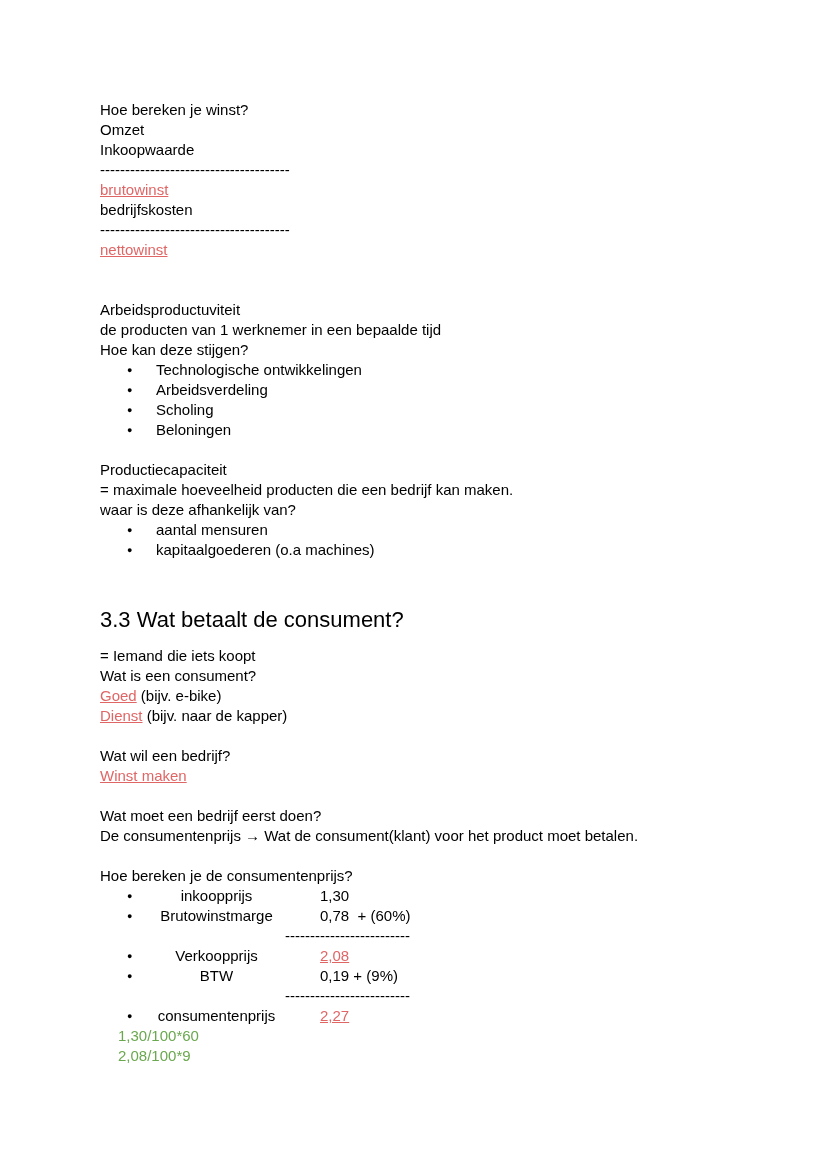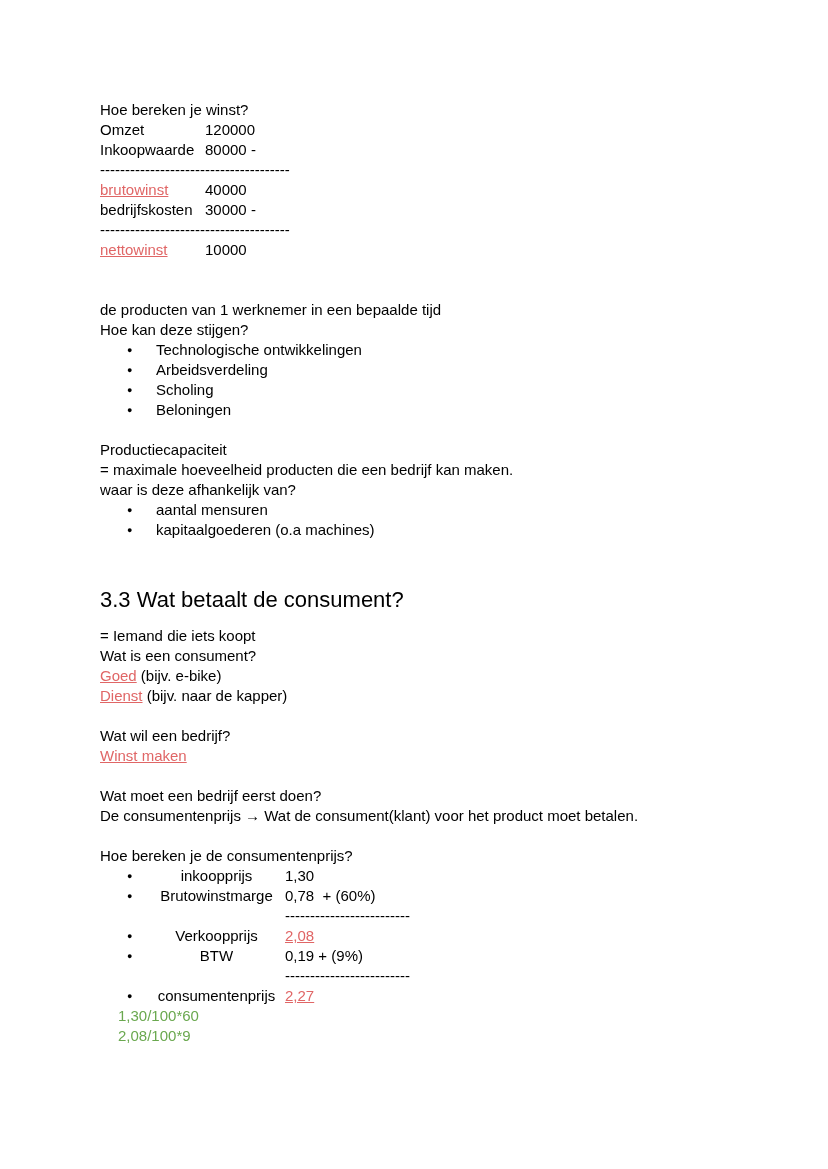--- a/index.html
+++ b/index.html
@@ -23,32 +23,32 @@
     top: 100px;
     width: 660px;
     color: #000000;
     font-size: 15px;
     line-height: 20px;
   }
   .line { white-space: pre-wrap; min-height: 20px; }
   .spacer { height: 20px; }
   .red { color: #e06666; text-decoration: underline; }
   .green { color: #6aa84f; margin-left: 18px; }
-  .calc-row { display: flex; }
+  .calc-row { display: flex; justify-content: space-between; }
   .calc-row .calc-label { flex: 0 0 105px; white-space: pre-wrap; }
   .calc-row .calc-value { white-space: pre-wrap; }
   .bullet-row { display: flex; padding-left: 27px; }
   .bullet-dot {
     flex: 0 0 21px;
     font-size: 9px;
     line-height: 20px;
   }
   .bullet-text { white-space: pre-wrap; margin-left: 8px; }
   .price-label { flex: 0 0 137px; white-space: pre-wrap; text-align: center; }
-  .price-value { white-space: pre-wrap; }
+  .price-value { white-space: pre-wrap; margin-left: 35px; }
   .price-divider { padding-left: 185px; }
   .heading {
     font-size: 22px;
     line-height: 28px;
     font-weight: 400;
     margin: 46px 0 12px 0;
     color: #000000;
   }
 </style>
 </head>
@@ -77,20 +77,21 @@
     </div>
     <div class="line">--------------------------------------</div>
     <div class="calc-row">
       <span class="calc-label red">nettowinst</span>
       <span class="calc-value">10000</span>
     </div>
 
     <div class="spacer"></div>
     <div class="spacer"></div>
 
+    <div class="line">Arbeidsproductuviteit</div>
     <div class="line">de producten van 1 werknemer in een bepaalde tijd</div>
     <div class="line">Hoe kan deze stijgen?</div>
     <div class="bullet-row">
       <span class="bullet-dot">●</span>
       <span class="bullet-text">Technologische ontwikkelingen</span>
     </div>
     <div class="bullet-row">
       <span class="bullet-dot">●</span>
       <span class="bullet-text">Arbeidsverdeling</span>
     </div>

